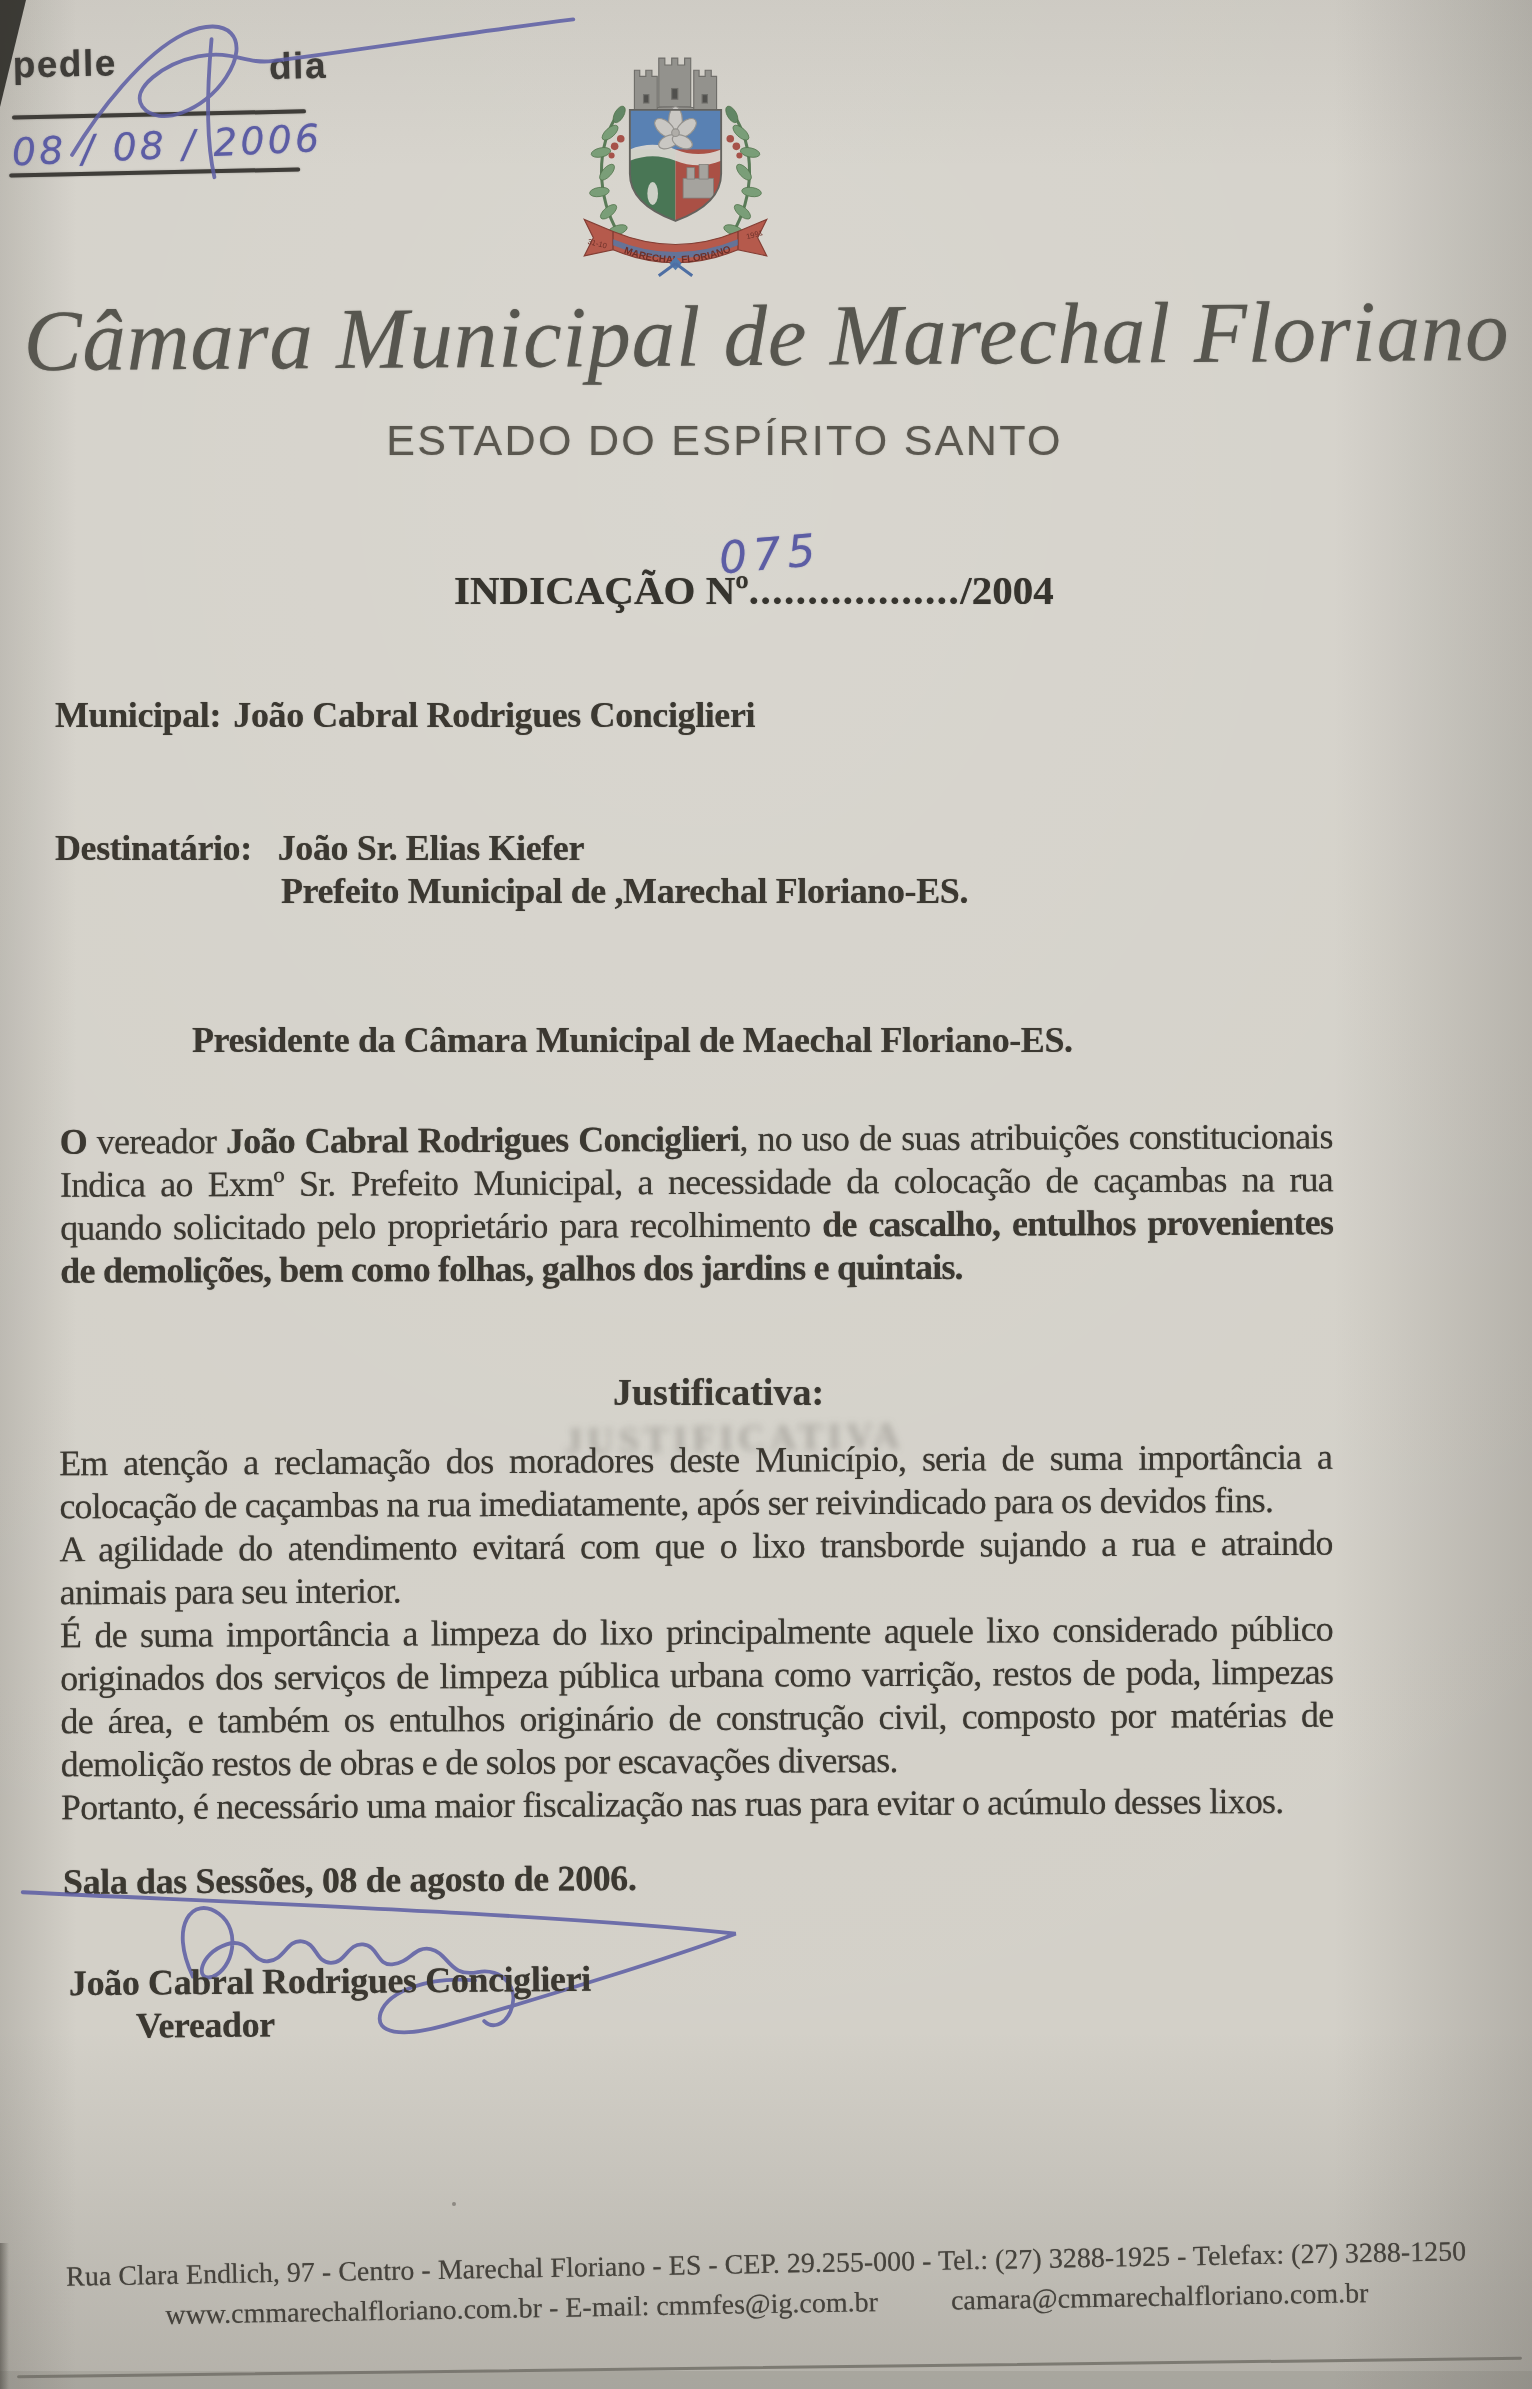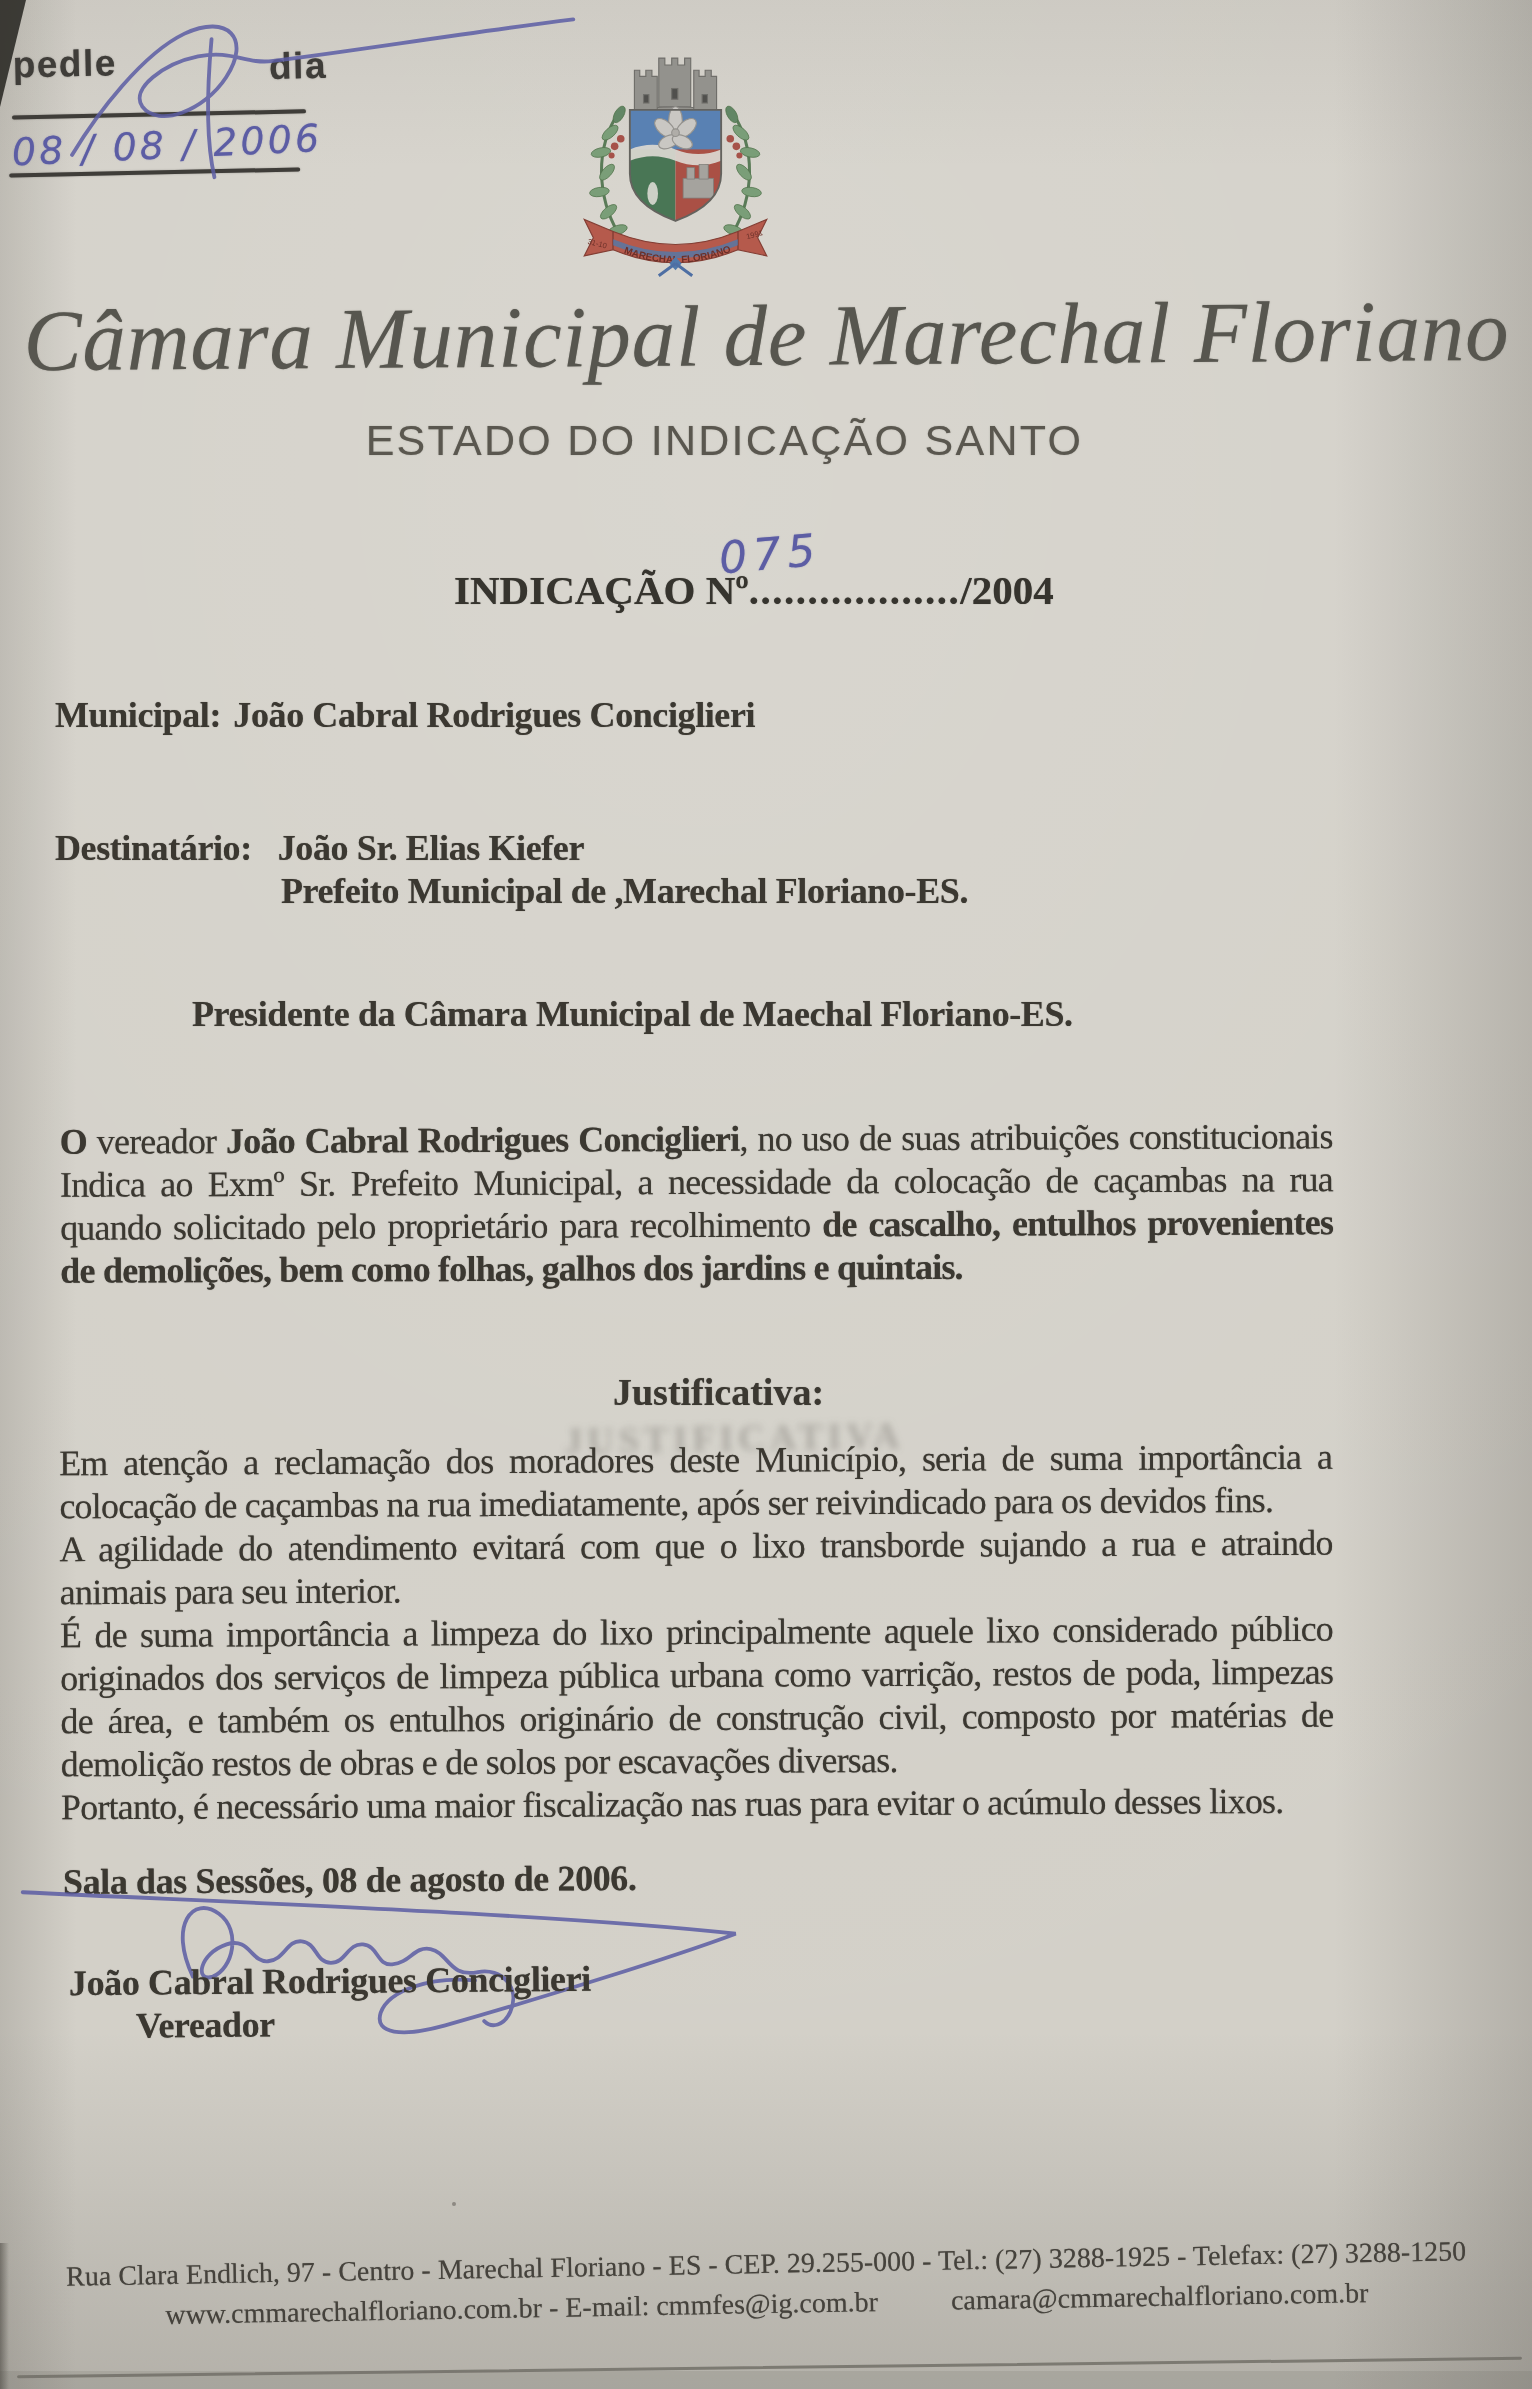--- a/index.html
+++ b/index.html
@@ -176,31 +176,31 @@
         <textPath href="#ribArc" startOffset="6">MARECHAL FLORIANO</textPath>
       </text>
       <text x="24" y="274" font-size="10" fill="#74251b" transform="rotate(14 24 274)">31-10</text>
       <text x="234" y="268" font-size="10" fill="#74251b" transform="rotate(-14 234 268)">1991</text>
       <path d="M132,300 L140,291 L148,300 L140,309 z" fill="#4076b8"></path>
       <path d="M140,300 L118,316 M140,300 L162,316" stroke="#3f6bb0" stroke-width="4" fill="none"></path>
     </g>
   </svg>
 
   <div class="abs title soft">Câmara Municipal de Marechal Floriano</div>
-  <div class="abs subtitle">ESTADO DO INDICAÇÃO SANTO</div>
+  <div class="abs subtitle">ESTADO DO ESPÍRITO SANTO</div>
 
   <div class="abs doc-number soft"><span>INDICAÇÃO Nº</span><span class="dots">..................</span><span>/2004</span></div>
   <div class="abs hand ink hand-number">075</div>
 
   <div class="abs line soft b" style="left:55px;top:694px;"><span>Municipal:</span><span class="gap" style="width:12.3px;"></span><span>João Cabral Rodrigues Conciglieri</span></div>
 
   <div class="abs line soft b" style="left:55px;top:827px;"><span>Destinatário:</span><span class="gap"></span><span>João Sr. Elias Kiefer</span></div>
   <div class="abs line soft b" style="left:281px;top:870px;">Prefeito Municipal de ,Marechal Floriano-ES.</div>
 
-  <div class="abs line soft b" style="left:192px;top:993px;">Presidente da Câmara Municipal de Maechal Floriano-ES.</div>
+  <div class="abs line soft b" style="left:192px;top:1019px;">Presidente da Câmara Municipal de Maechal Floriano-ES.</div>
 
   <div class="abs para soft" style="left:60px;top:1118px;transform:rotate(-.25deg);"><span class="b">O</span><span> vereador </span><span class="b">João Cabral Rodrigues Conciglieri</span><span>, no uso de suas atribuições constitucionais Indica ao Exmº Sr. Prefeito Municipal, a necessidade da colocação de caçambas na rua quando solicitado pelo proprietário para  recolhimento </span><span class="b">de cascalho, entulhos provenientes de demolições, bem como folhas, galhos dos jardins e quintais.</span></div>
 
   <div class="abs just-heading soft b">Justificativa:</div>
   <div class="abs ghost">JUSTIFICATIVA</div>
   <div class="abs para soft" style="left:60px;top:1439px;transform:rotate(-.3deg);">
       <div>Em atenção a reclamação dos moradores deste Município, seria de suma importância a colocação de caçambas na rua imediatamente, após ser reivindicado  para os devidos fins.</div>
       <div>A  agilidade do atendimento evitará com que o lixo transborde sujando a rua e atraindo animais para seu interior.</div>
       <div>É de suma importância a limpeza do lixo principalmente aquele lixo considerado público originados dos serviços de limpeza pública urbana como varrição, restos de poda, limpezas de área, e também os entulhos originário de construção civil, composto por matérias de demolição restos de obras e de solos por escavações diversas.</div>
       <div>Portanto, é necessário uma maior  fiscalização  nas ruas para evitar o acúmulo desses lixos.</div>

